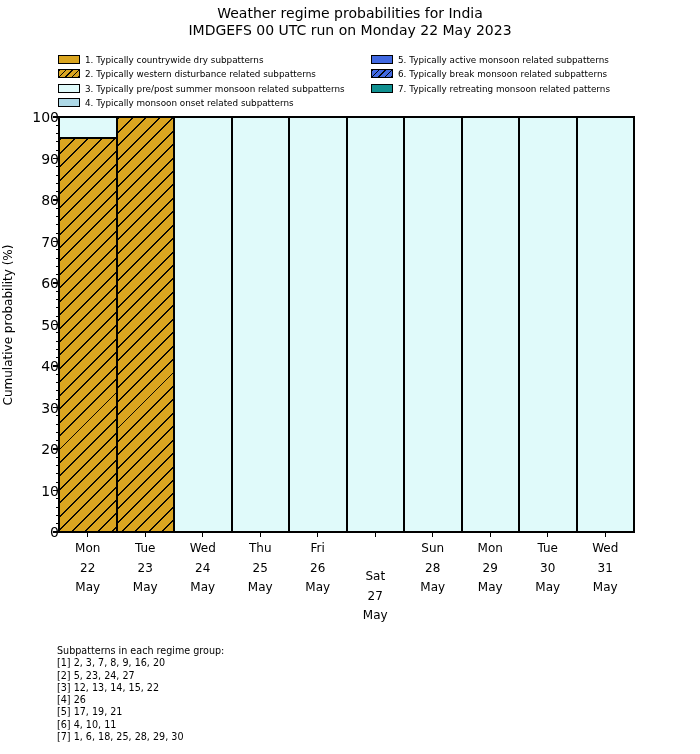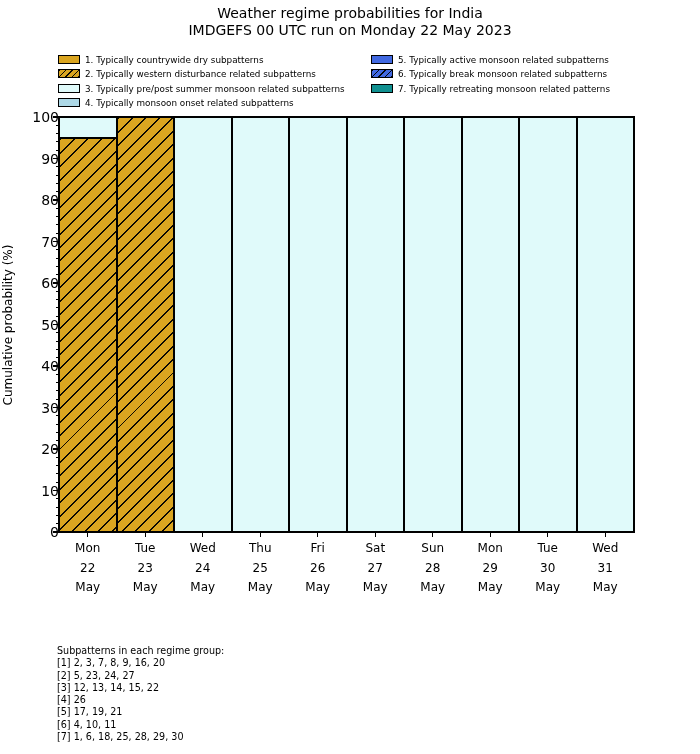--- a/index.html
+++ b/index.html
@@ -245,21 +245,21 @@
       <div class="xlabel" style="left: 30%;">
         <div>Thu</div>
         <div>25</div>
         <div>May</div>
       </div>
       <div class="xlabel" style="left: 40%;">
         <div>Fri</div>
         <div>26</div>
         <div>May</div>
       </div>
-      <div class="xlabel" style="left: 50%;">
+      <div class="xlabel" style="left: 50%; margin-top: 28px;">
         <div>Sat</div>
         <div>27</div>
         <div>May</div>
       </div>
       <div class="xlabel" style="left: 60%;">
         <div>Sun</div>
         <div>28</div>
         <div>May</div>
       </div>
       <div class="xlabel" style="left: 70%;">

